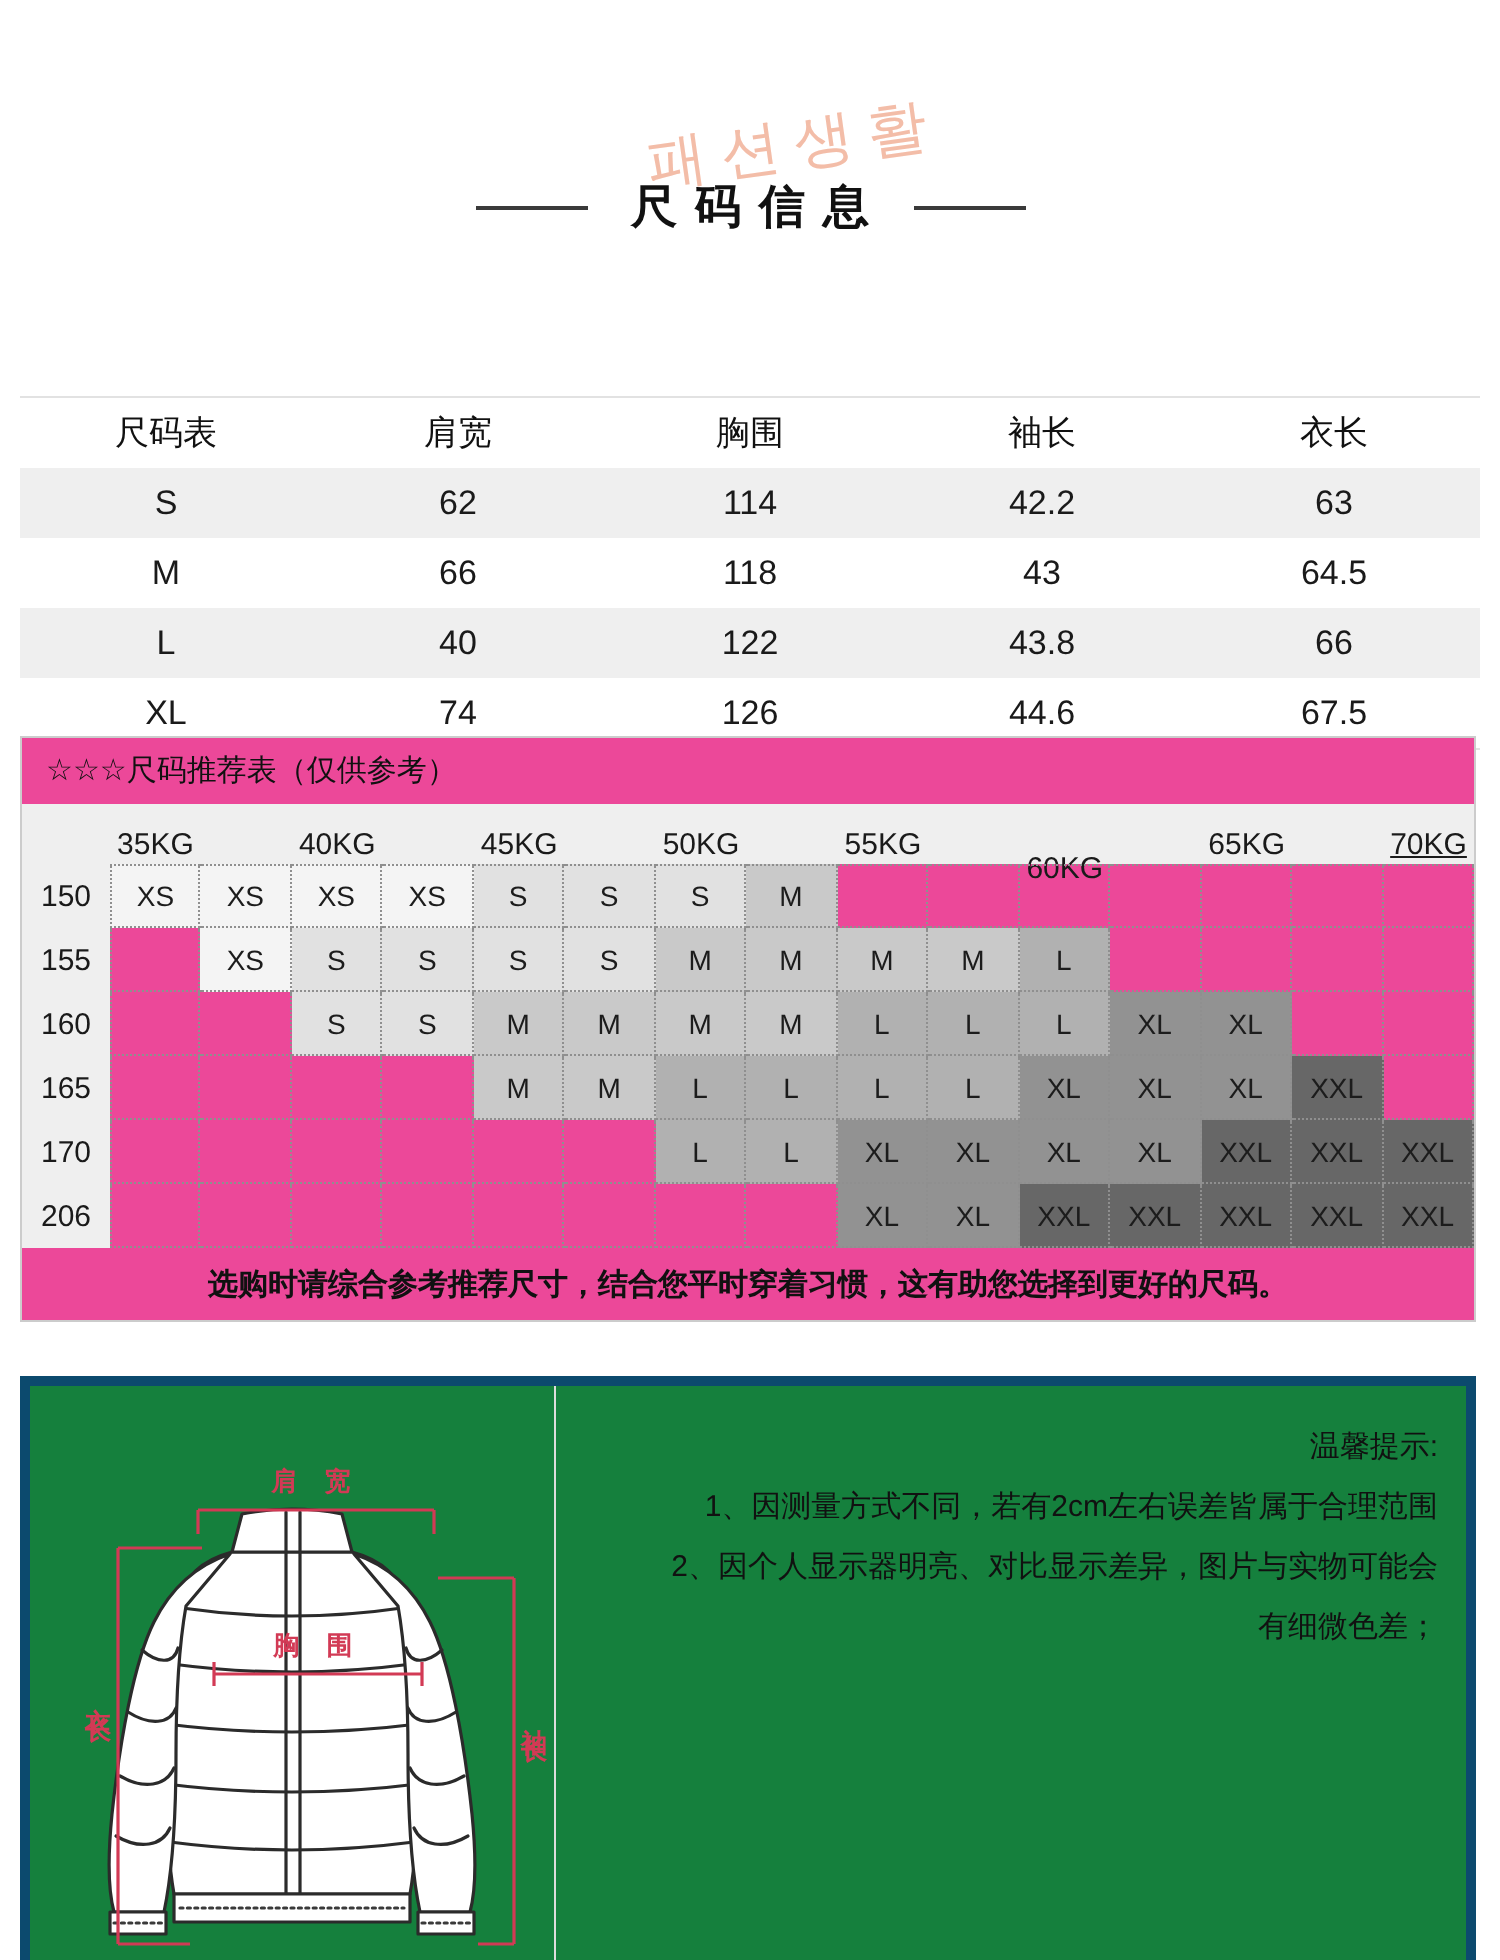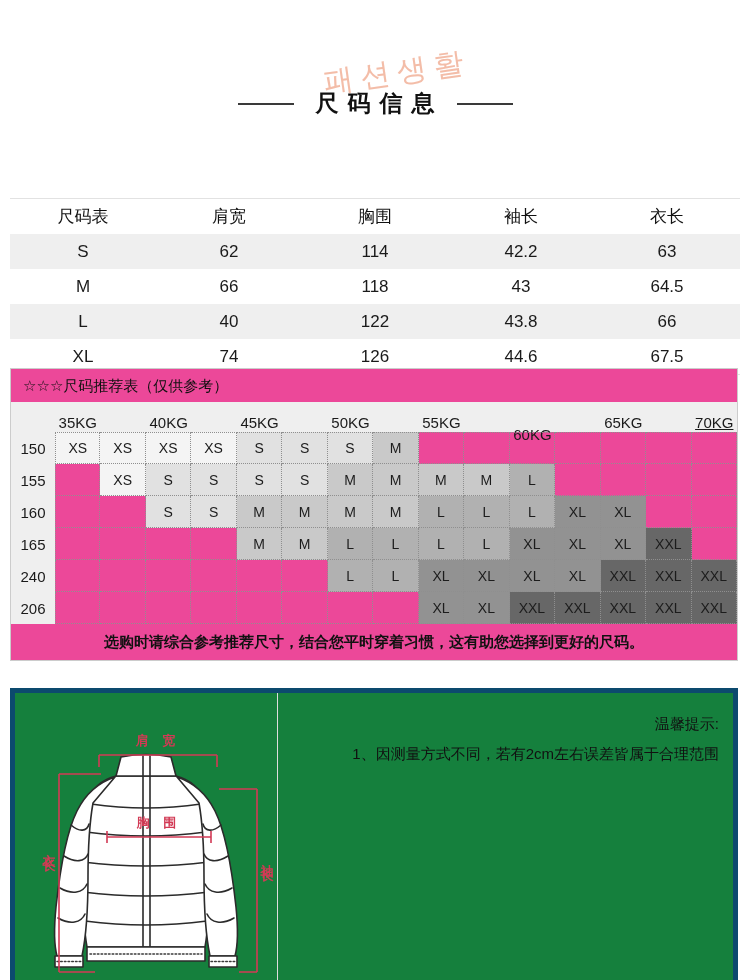--- a/index.html
+++ b/index.html
@@ -178,21 +178,21 @@
         <div class="cell" style="background: rgb(201, 201, 201);">M</div>
         <div class="cell" style="background: rgb(177, 177, 177);">L</div>
         <div class="cell" style="background: rgb(177, 177, 177);">L</div>
         <div class="cell" style="background: rgb(177, 177, 177);">L</div>
         <div class="cell" style="background: rgb(177, 177, 177);">L</div>
         <div class="cell" style="background: rgb(146, 146, 146);">XL</div>
         <div class="cell" style="background: rgb(146, 146, 146);">XL</div>
         <div class="cell" style="background: rgb(146, 146, 146);">XL</div>
         <div class="cell" style="background: rgb(103, 103, 103);">XXL</div>
         <div class="cell"></div>
-        <div class="row-label">240</div>
+        <div class="row-label">170</div>
         <div class="cell l"></div>
         <div class="cell"></div>
         <div class="cell"></div>
         <div class="cell"></div>
         <div class="cell"></div>
         <div class="cell"></div>
         <div class="cell" style="background: rgb(177, 177, 177);">L</div>
         <div class="cell" style="background: rgb(177, 177, 177);">L</div>
         <div class="cell" style="background: rgb(146, 146, 146);">XL</div>
         <div class="cell" style="background: rgb(146, 146, 146);">XL</div>
@@ -264,17 +264,18 @@
         <path class="red-line" d="M44,49 H86 M44,49 V247 M44,247 H80"></path>
         <text class="red-text-v" x="34" y="118">衣长</text>
         <path class="red-line" d="M204,64 H242 M242,64 V247 M242,247 H224"></path>
         <text class="red-text-v" x="252" y="128">袖长</text>
       </svg>
     </div>
     <div class="tips-cell">
       <div class="tips-heading">温馨提示:</div>
       <div id="tips-list">
           <div class="tip-item">1、因测量方式不同，若有2cm左右误差皆属于合理范围</div>
+          <div class="tip-item">2、因个人显示器明亮、对比显示差异，图片与实物可能会有细微色差；</div>
         </div>
     </div>
   </div>
 
 </div>
 
 </body></html>

